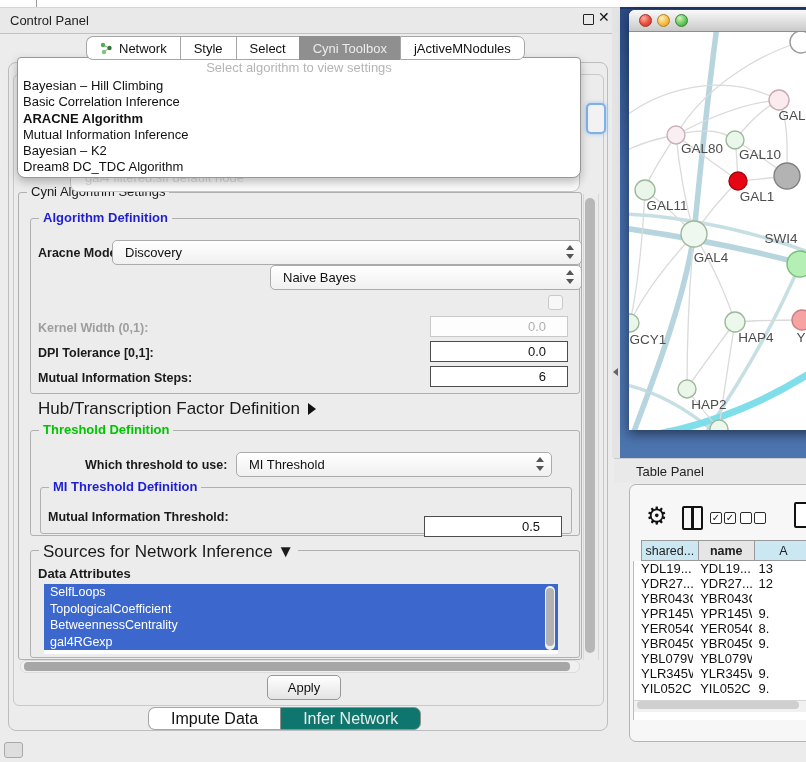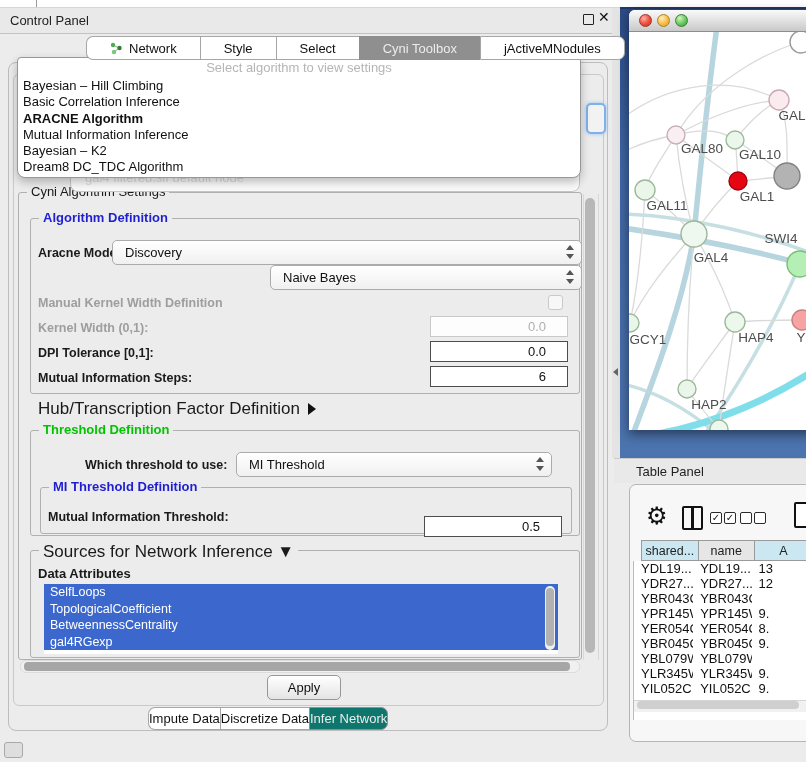--- a/index.html
+++ b/index.html
@@ -15,21 +15,21 @@
   .float-icon{left:583px;top:14px;width:9px;height:9px;border:1.6px solid #222;border-radius:1px;background:transparent;}
   .close-icon{left:598px;top:9px;font-size:14px;font-weight:bold;color:#111;}
 
   
   .outer-box{left:8px;top:62px;width:598px;height:667px;border:1px solid #bdbdbd;border-radius:8px;background:#ececec;}
   .inner-box{left:13px;top:74px;width:589px;height:630px;border:1px solid #c9c9c9;border-radius:6px;background:#ececec;}
 
   
   .tabrow{left:86px;top:36px;height:24px;display:flex;z-index:60;}
   .tab{background:#fff;border:1px solid #a6a6a6;border-right:none;height:22px;display:flex;align-items:center;
-       padding:0 23px;font-size:13px;color:#111;cursor:default;white-space:nowrap;}
+       padding:0 13px;font-size:13px;color:#111;cursor:default;white-space:nowrap;}
   .tab:first-child{border-radius:7px 0 0 7px;}
   .tab:last-child{border-right:1px solid #a6a6a6;border-radius:0 7px 7px 0;}
   .tab.sel{background:#8f8f8f;color:#ececec;border-color:#8f8f8f;}
   .tabicon{margin-right:6px;display:inline-flex;}
 
   
   .popup{left:17px;top:57px;width:562px;height:119px;background:#fff;border:1px solid #979797;
          border-radius:4px 4px 8px 8px;box-shadow:0 4px 10px rgba(0,0,0,.25);z-index:50;}
   .dd-prompt{height:20px;line-height:20px;text-align:center;color:#b5b5b5;font-size:13px;}
   .dd-item{height:16.3px;line-height:16.3px;padding-left:5px;font-size:13px;color:#111;white-space:nowrap;}
@@ -77,21 +77,21 @@
   .vscroll{left:583px;top:194px;width:14px;height:466px;background:#ececec;border-left:1px solid #d8d8d8;border-right:1px solid #d8d8d8;}
   .vthumb{left:585px;top:198px;width:10px;height:455px;background:#b7b7b7;border-radius:5px;}
   .hscroll{left:20px;top:660px;width:560px;height:13px;background:#f0f0f0;border:1px solid #dcdcdc;border-radius:6px;box-sizing:border-box;}
   .hthumb{left:24px;top:662px;width:546px;height:9px;background:#a6a6a6;border-radius:4px;}
 
   .apply-btn{left:267px;top:675px;width:72px;height:23px;border:1px solid #979797;border-radius:5px;
              background:linear-gradient(#ffffff,#e4e4e4);font-size:13px;color:#111;display:flex;align-items:center;justify-content:center;}
 
   .btabrow{left:148px;top:707px;height:23px;display:flex;z-index:20;}
   .btab{background:#fff;border:1px solid #a6a6a6;border-right:none;height:21px;display:flex;align-items:center;
-        padding:0 0;font-size:13px;color:#111;white-space:nowrap;}
+        padding:0 22px;font-size:16px;color:#111;white-space:nowrap;}
   .btab:first-child{border-radius:7px 0 0 7px;}
   .btab:last-child{border-right:1px solid #a6a6a6;border-radius:0 7px 7px 0;}
   .btab.sel{background:#0f766e;color:#ececec;border-color:#909090;}
 
   .bl-icon{left:4px;top:742px;width:17px;height:14px;border:1px solid #a9a9a9;border-radius:3px;background:#dedede;}
 
   
   .splitter{left:612px;top:8px;width:8px;height:450px;background:#e4e4e4;}
   .split-arrow{left:613px;top:368px;width:0;height:0;border-top:4px solid transparent;border-bottom:4px solid transparent;border-right:5px solid #666;}
   .desktop{left:620px;top:7px;width:186px;height:451px;background:linear-gradient(180deg,#2b4b84 0%,#3f66a6 35%,#4c74ae 100%);border-top:2px solid #20386b;}
@@ -202,21 +202,20 @@
   </div>
   <div class="lbl" style="left:38px;top:246px;">Aracne Mode:</div>
   <div class="combo" style="left:112px;top:240px;width:456px;">
     <span>Discovery</span>
     <span class="spin"></span>
   </div>
   <div class="combo" style="left:270px;top:265px;width:298px;">
     <span>Naive Bayes</span>
     <span class="spin"></span>
   </div>
-  <div class="lbl dis" style="left:38px;top:296px;">Manual Kernel Width Definition</div>
   <div class="cb" style="left:548px;top:295px;"></div>
   <div class="lbl dis" style="left:38px;top:321px;">Kernel Width (0,1):</div>
   <input class="tfield dis" style="left: 430px; top: 316px; width: 138px;" readonly="" value="0.0">
   <div class="lbl" style="left:38px;top:346px;">DPI Tolerance [0,1]:</div>
   <input class="tfield" style="left: 430px; top: 341px; width: 138px;" readonly="" value="0.0">
   <div class="lbl" style="left:38px;top:371px;">Mutual Information Steps:</div>
   <input class="tfield" style="left: 430px; top: 366px; width: 138px;" readonly="" value="6">
 
   <div class="lbl plain" style="left:38px;top:399px;">
     <span>Hub/Transcription Factor Definition</span><span class="tri-right"></span>
@@ -251,21 +250,20 @@
 
   <div class="abs vscroll"></div>
   <div class="abs vthumb"></div>
   <div class="abs hscroll"></div>
   <div class="abs hthumb"></div>
 
   <div class="abs apply-btn">Apply</div>
 
   <div class="abs btabrow" id="bottom-tabs">
       <div class="btab">Impute Data</div>
-      <div class="btab">Discretize Data</div>
       <div class="btab sel">Infer Network</div>
     </div>
 
   <div class="abs bl-icon"></div>
 
   <div class="abs splitter"></div>
   <div class="abs split-arrow"></div>
   <div class="abs desktop"></div>
   <div class="abs netwin">
     <div class="titlebar">
@@ -341,21 +339,21 @@
       <span></span>
     </div>
   <div class="abs cbx" style="left:710px;top:512px;" id="cbx1">✓</div>
   <div class="abs cbx" style="left:724px;top:512px;" id="cbx2">✓</div>
   <div class="abs cbx" style="left:740px;top:512px;"></div>
   <div class="abs cbx" style="left:754px;top:512px;"></div>
   <div class="abs docicon"></div>
   <div class="abs tbl">
     <div class="th-row" id="tbl-head">
         <div class="th hl" style="width: 77px; margin-left: 8px;">shared...</div>
-        <div class="th" style="width: 76px;">name</div>
+        <div class="th" style="width: 76px; font-weight: bold;">name</div>
         <div class="th hl" style="width: 80px;">A</div>
       </div>
     <div class="tbl-body" id="tbl-body">
         <div class="tr">
           <div class="td" style="width: 77px;">YDL19...</div>
           <div class="td" style="width: 76px;">YDL19...</div>
           <div class="td" style="width: 80px;">13</div>
         </div>
         <div class="tr">
           <div class="td" style="width: 77px;">YDR27...</div>

